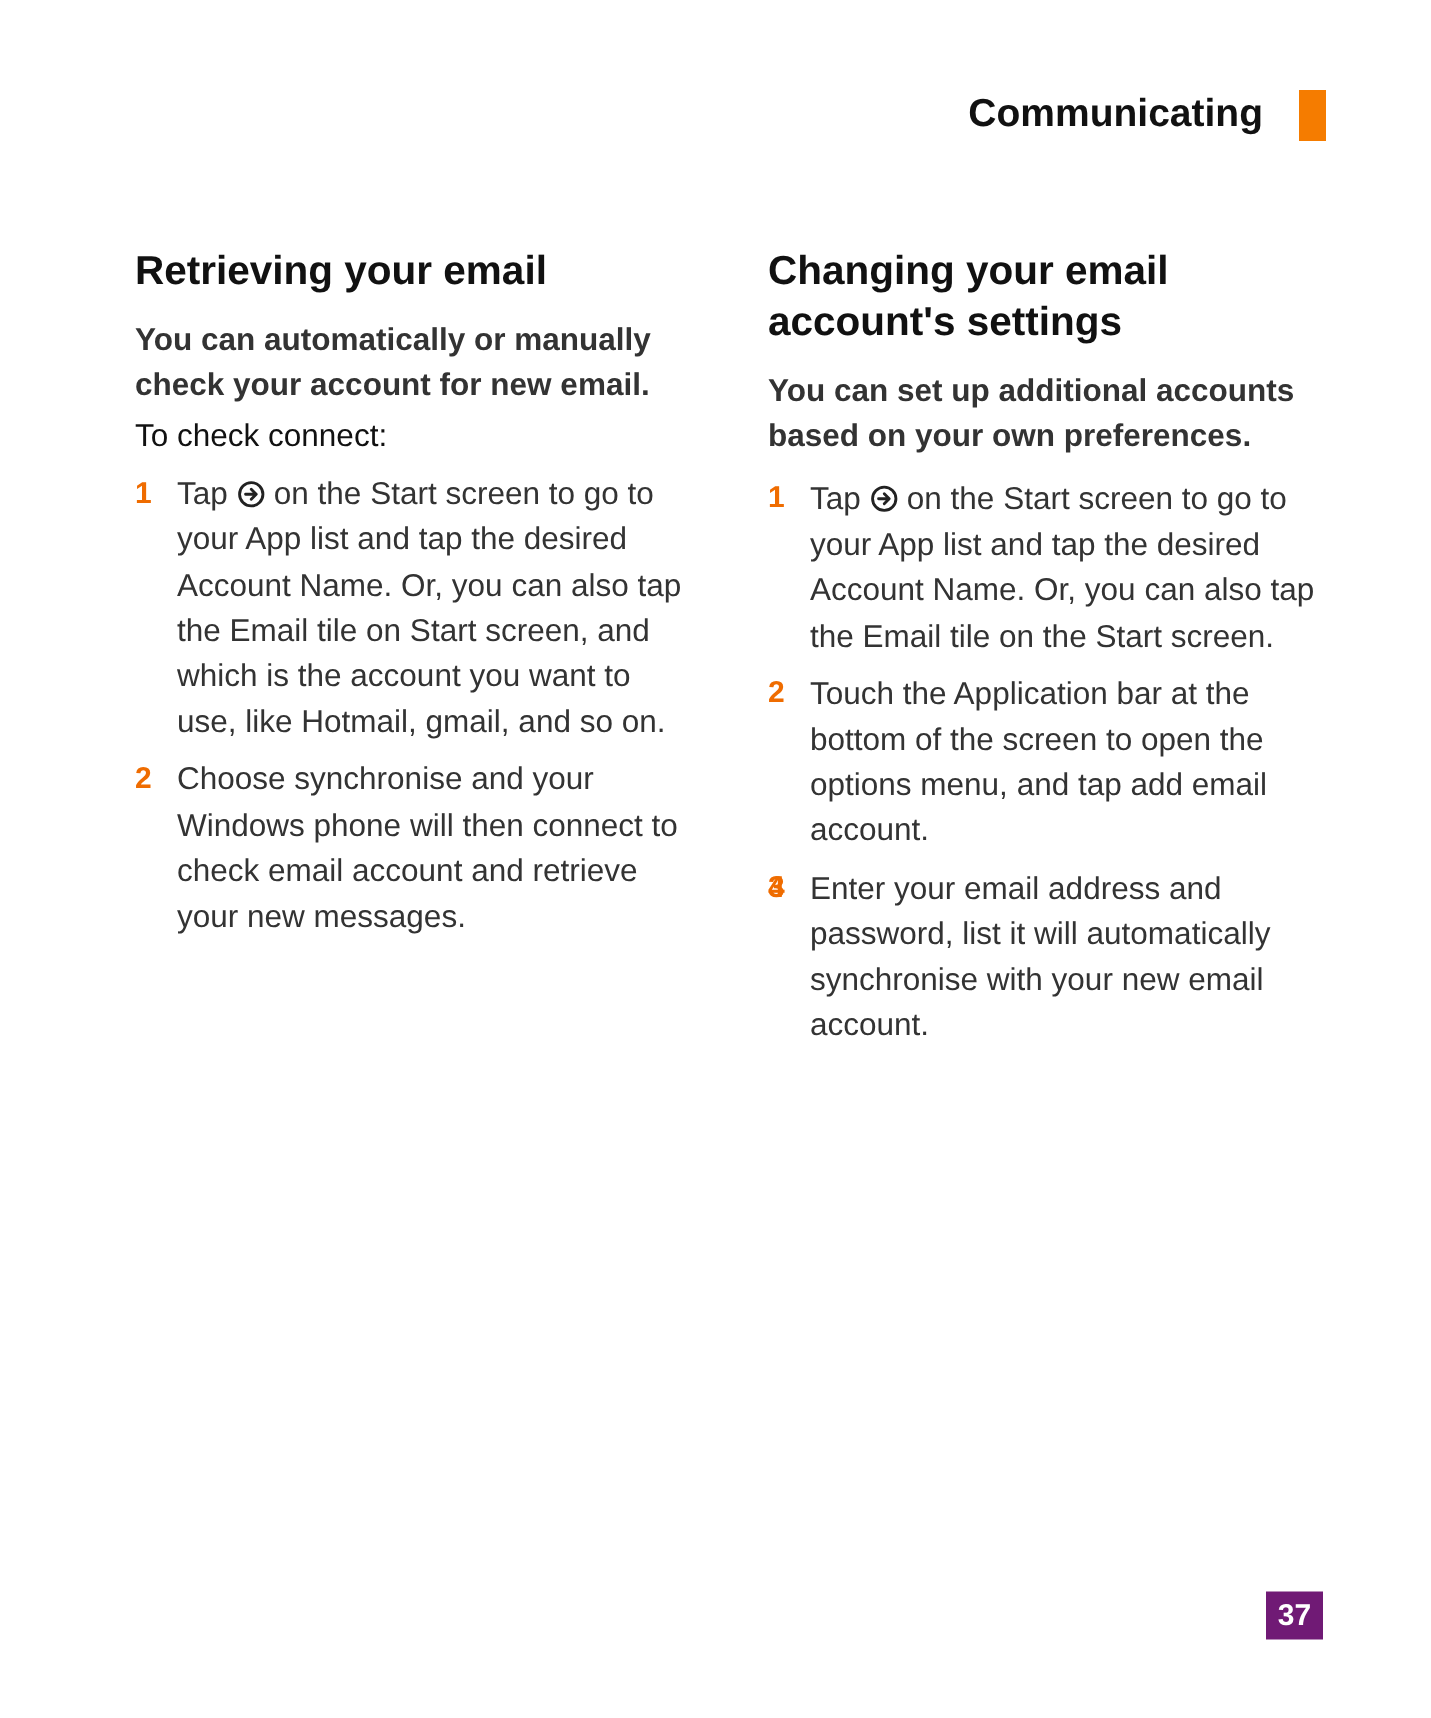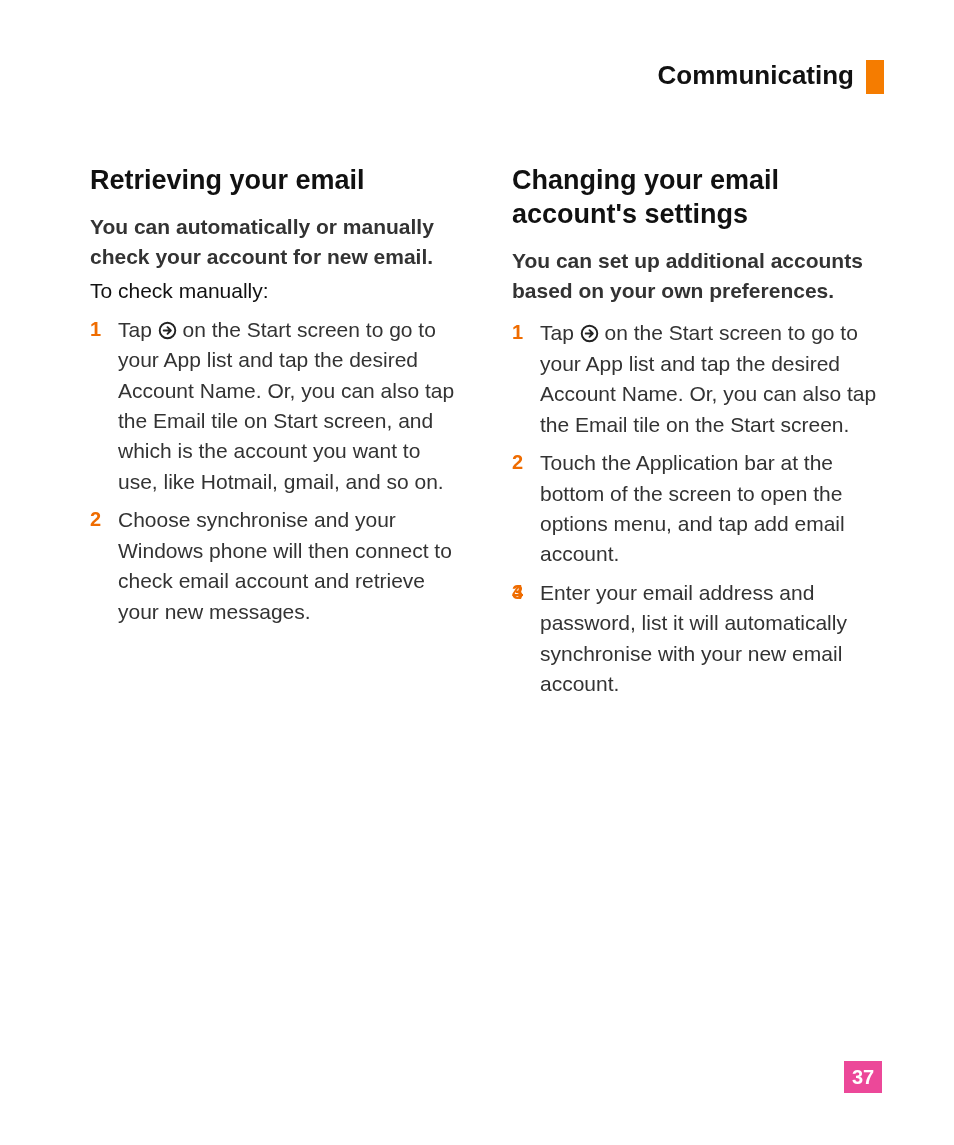--- a/index.html
+++ b/index.html
@@ -16,21 +16,21 @@
     box-sizing: border-box;
     width: 954px;
     height: 1145px;
     padding: 60px 70px 60px 90px;
     position: relative;
   }
   .header {
     display: flex;
     justify-content: flex-end;
     align-items: flex-start;
-    gap: 12px;
+    gap: 24px;
     margin-bottom: 70px;
   }
   .header-title {
     font-size: 26px;
     font-weight: 700;
     font-stretch: condensed;
     letter-spacing: 0px;
     color: #111;
   }
   .header-bar {
@@ -93,21 +93,21 @@
   .arrow-icon {
     display: inline-block;
     vertical-align: -3px;
     width: 19px;
     height: 19px;
   }
   .page-number {
     position: absolute;
     right: 72px;
     bottom: 52px;
-    background: #ec4899;
+    background: #701a75;
     color: #fff;
     font-weight: 700;
     font-size: 20px;
     width: 38px;
     height: 32px;
     display: flex;
     align-items: center;
     justify-content: center;
   }
 </style>
@@ -119,21 +119,21 @@
   <div class="header">
     <div class="header-title">Communicating</div>
     <div class="header-bar"></div>
   </div>
 
   <div class="columns">
 
     <div class="col">
       <h2>Retrieving your email</h2>
       <p class="intro">You can automatically or manually check your account for new email.</p>
-      <p class="subhead">To check manually:</p>
+      <p class="subhead">To check connect:</p>
       <ol class="steps">
         <li>
           <span class="num">1</span>
           <span>Tap </span><span class="arrow-icon"><svg viewBox="0 0 20 20" width="19" height="19">
                 <circle cx="10" cy="10" r="8.2" fill="none" stroke="#222" stroke-width="2"></circle>
                 <path d="M6 10 L12 10 M10 6.5 L13.5 10 L10 13.5" fill="none" stroke="#222" stroke-width="2" stroke-linecap="round" stroke-linejoin="round"></path>
               </svg></span><span> on the Start screen to go to your App list and tap the desired Account Name. Or, you can also tap the Email tile on Start screen, and which is the account you want to use, like Hotmail, gmail, and so on.</span>
         </li>
         <li>
           <span class="num">2</span>

